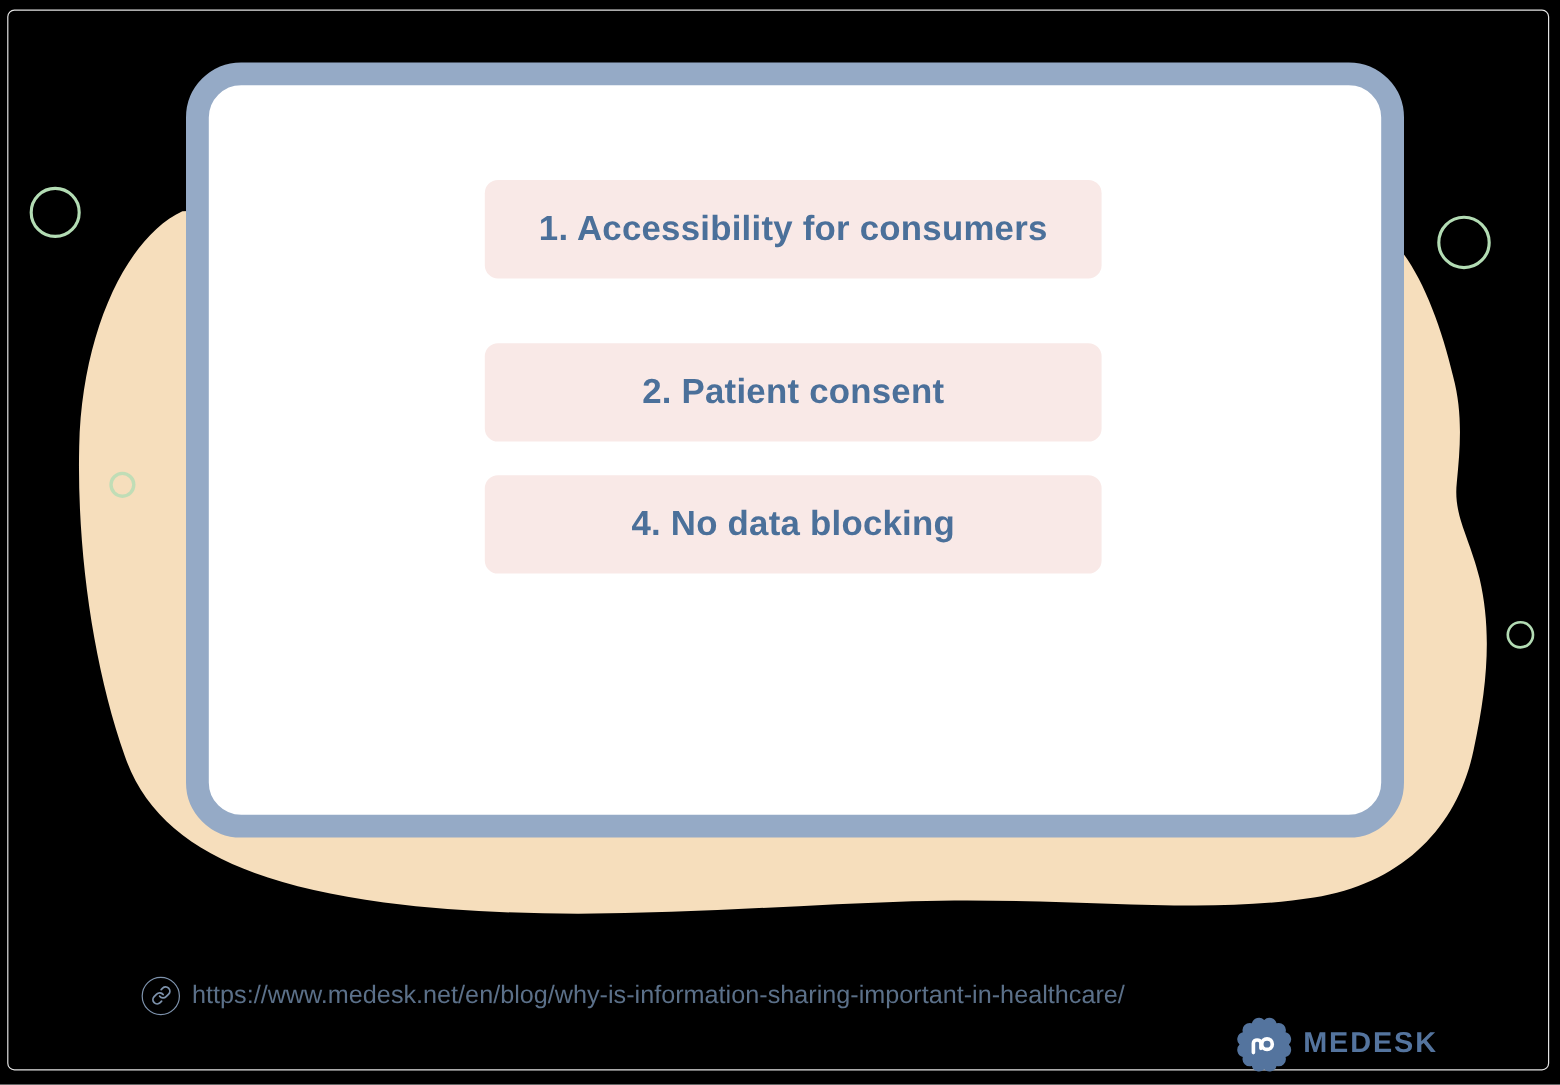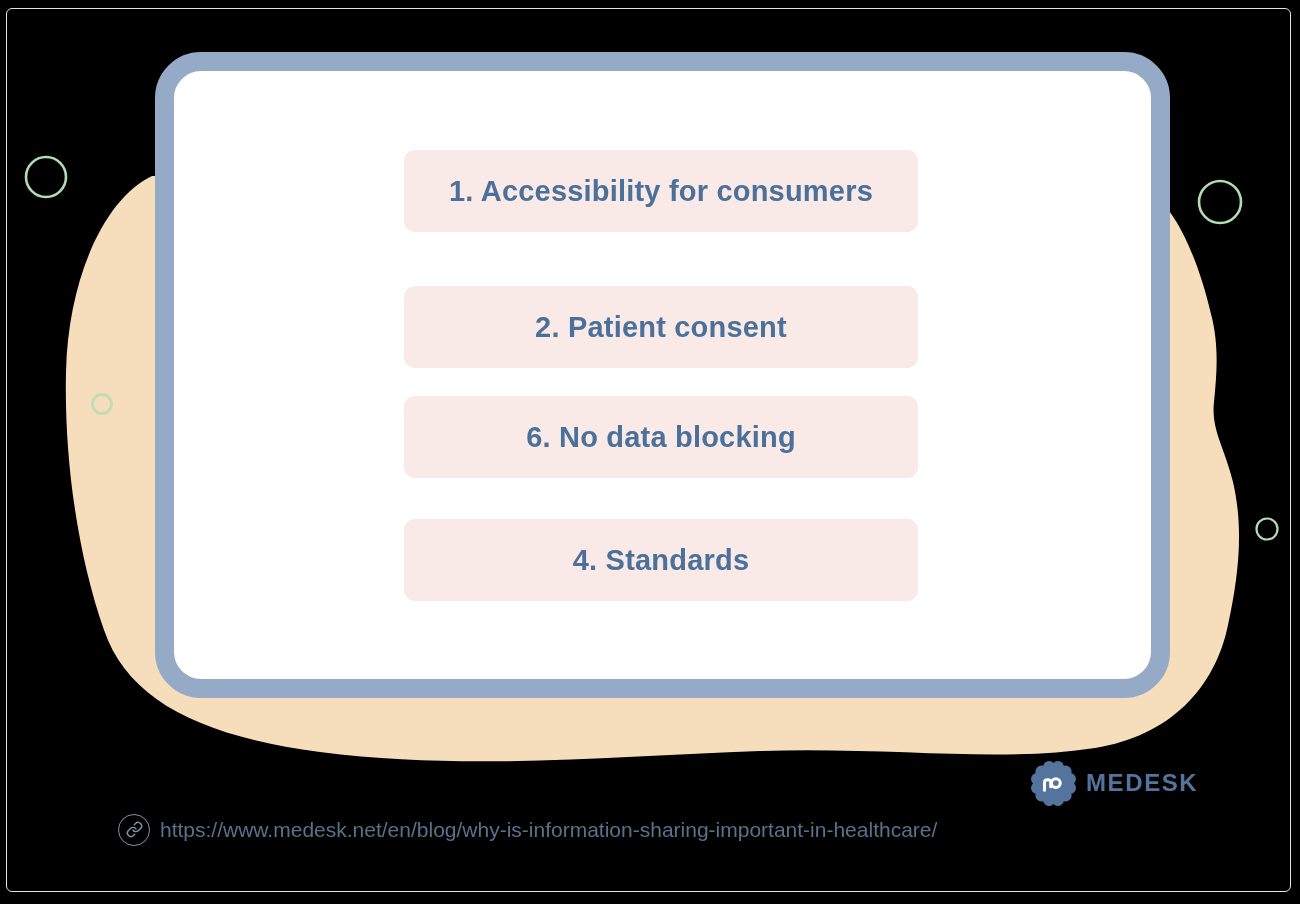--- a/index.html
+++ b/index.html
@@ -32,21 +32,21 @@
   .footer-link{
     position:absolute;left:118px;top:813px;height:33px;
     display:flex;align-items:center;gap:10px;cursor:pointer;text-decoration:none;
   }
   .link-badge{
     width:32px;height:32px;border:1.8px solid #7d92ac;border-radius:50%;
     display:flex;align-items:center;justify-content:center;box-sizing:border-box;flex:0 0 auto;
   }
   .url{color:var(--url-text,#5b7089);font-size:21px;white-space:nowrap;}
   .logo{
-    position:absolute;left:1030px;top:759px;height:48px;
+    position:absolute;left:1030px;top:846px;height:48px;
     display:flex;align-items:center;gap:9px;
   }
   .logo-text{
     color:var(--logo-blue,#54749e);font-size:24px;font-weight:700;letter-spacing:1.6px;
   }
 </style>
 </head>
 <body>
 
 <div class="canvas">
@@ -76,24 +76,21 @@
 
   <div class="tablet"></div>
 
   <div class="item item-1">
     <span>1. Accessibility for consumers</span>
   </div>
   <div class="item item-2">
     <span>2. Patient consent</span>
   </div>
   <div class="item item-3">
-    <span>6. No data blocking</span>
-  </div>
-  <div class="item item-4">
-    <span>4. Standards</span>
+    <span>4. No data blocking</span>
   </div>
 
   <div class="footer-link">
     <span class="link-badge">
       <svg width="17" height="17" viewBox="0 0 24 24" fill="none" stroke="#7d92ac" stroke-width="2.1" stroke-linecap="round" stroke-linejoin="round">
         <path d="M10 13a5 5 0 0 0 7.54.54l3-3a5 5 0 0 0-7.07-7.07l-1.72 1.71"></path>
         <path d="M14 11a5 5 0 0 0-7.54-.54l-3 3a5 5 0 0 0 7.07 7.07l1.71-1.71"></path>
       </svg>
     </span>
     <span class="url">https://www.medesk.net/en/blog/why-is-information-sharing-important-in-healthcare/</span>

